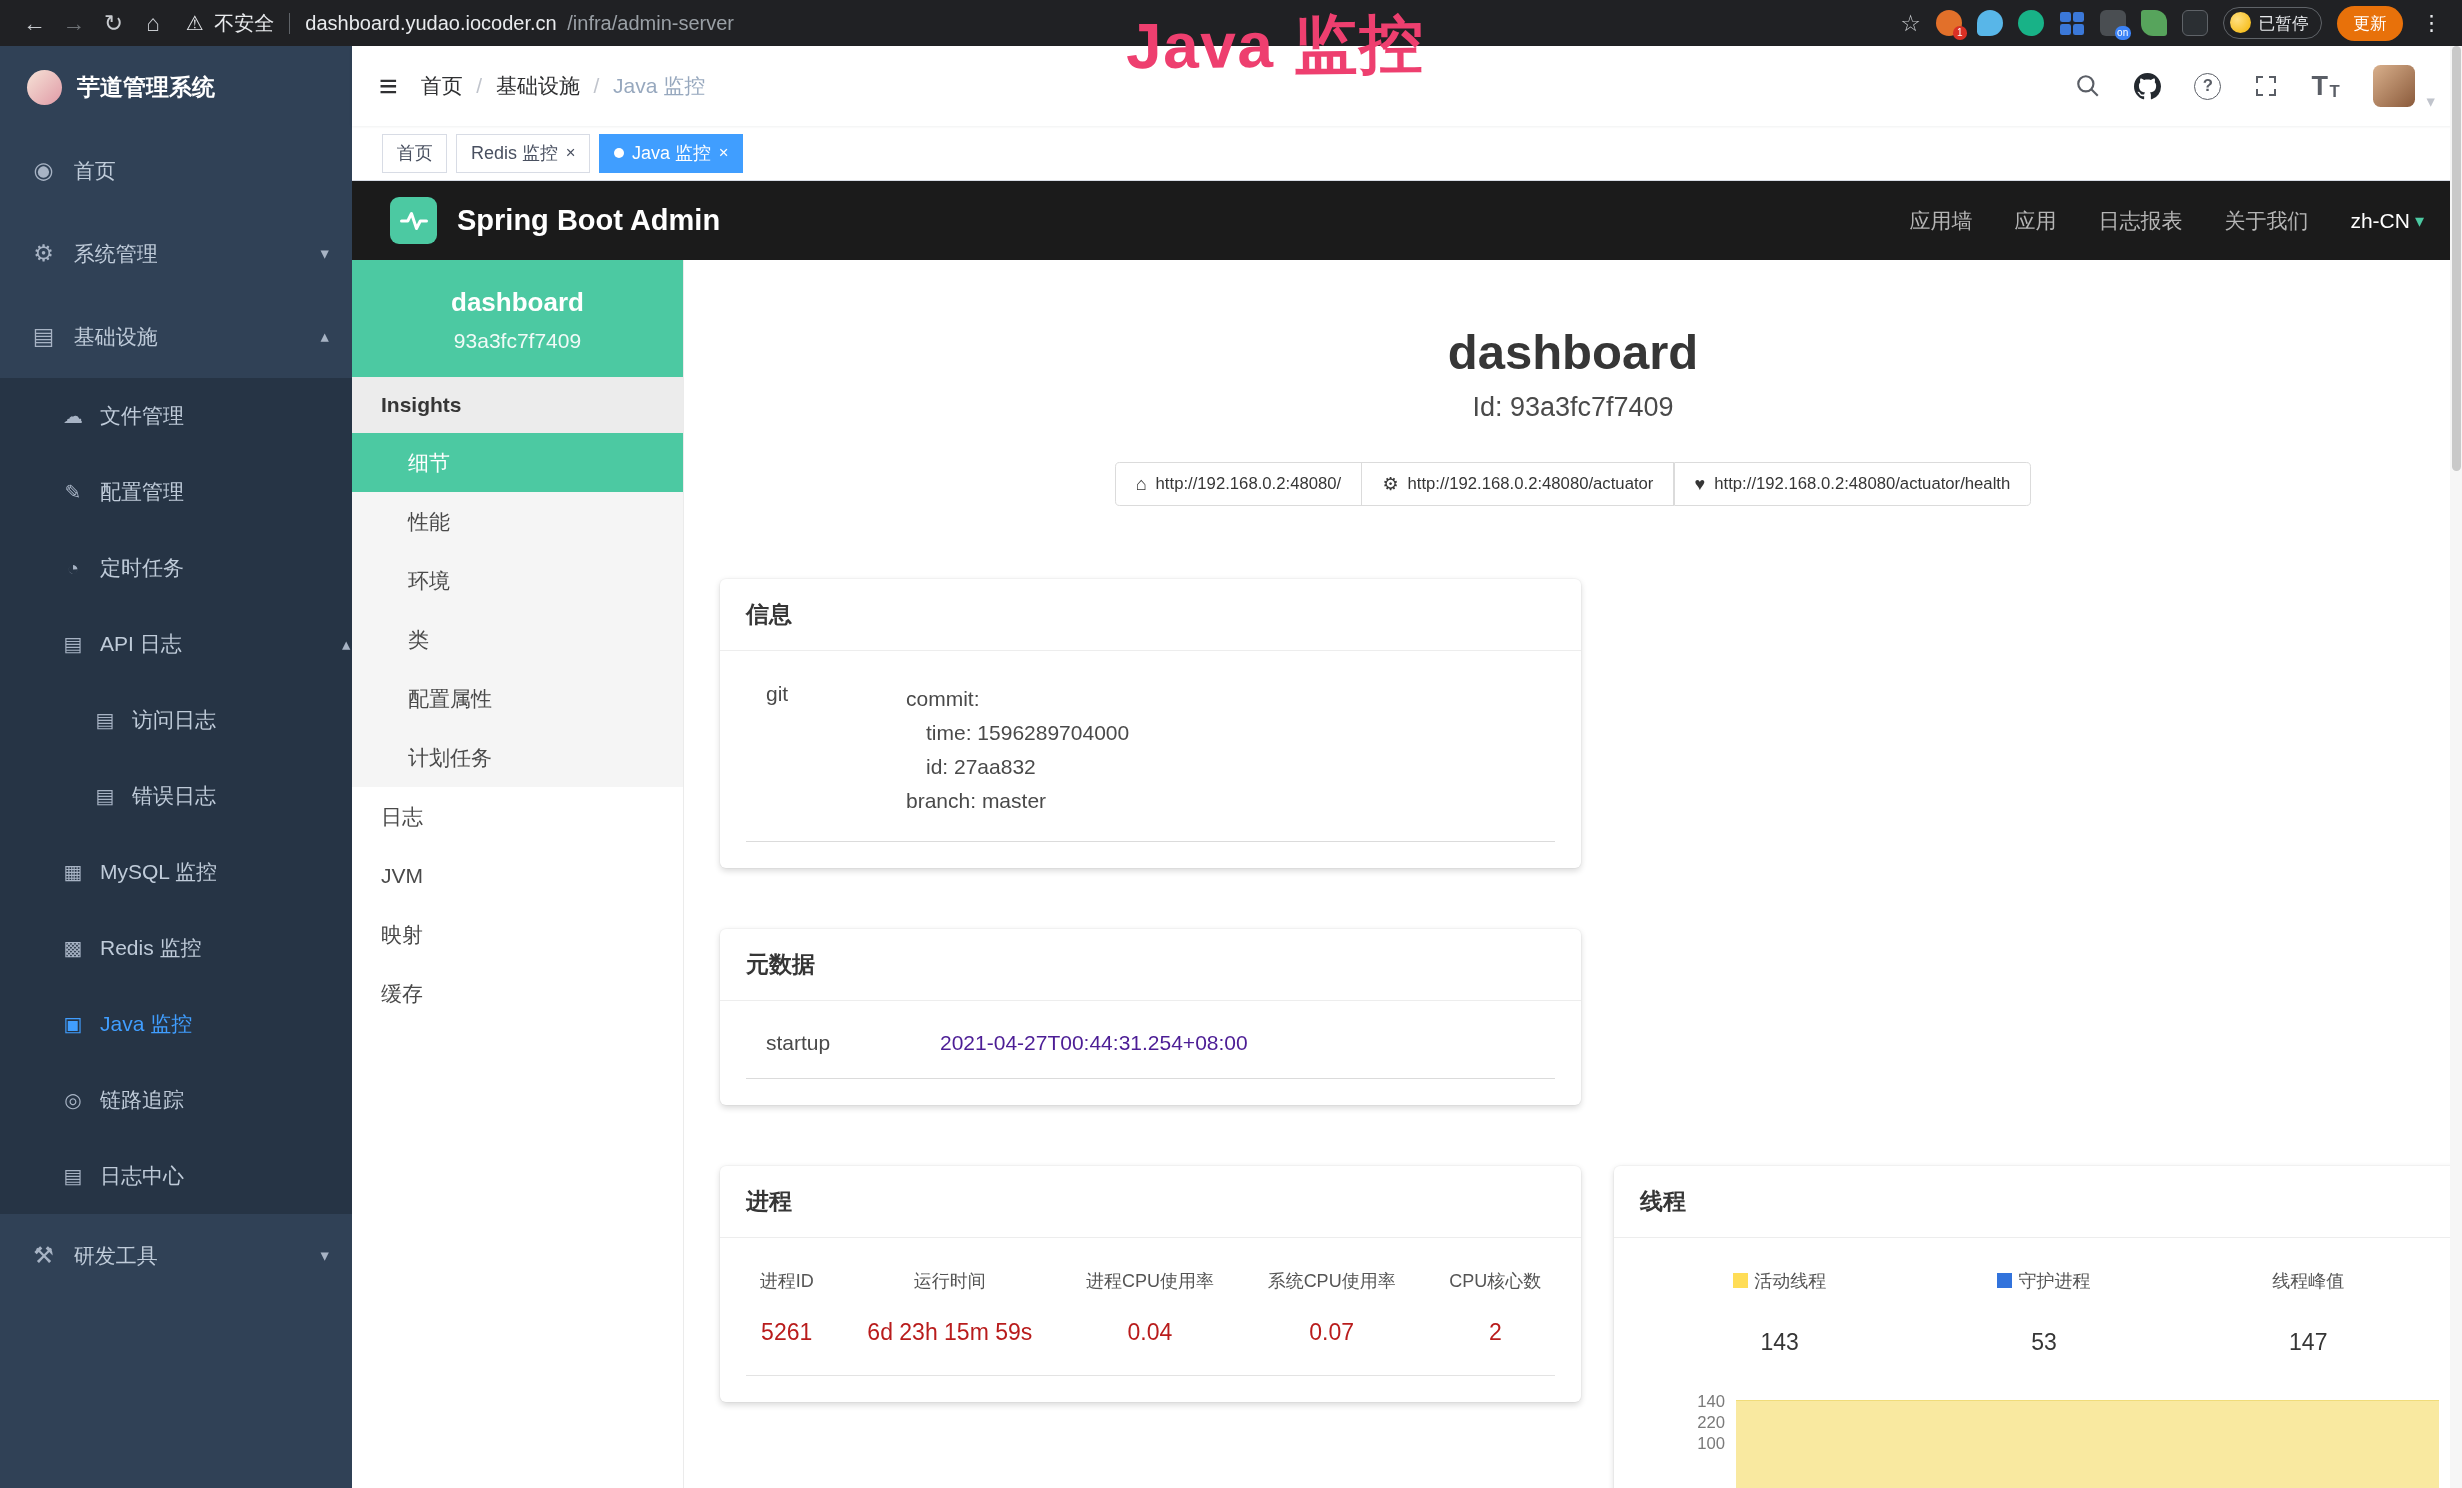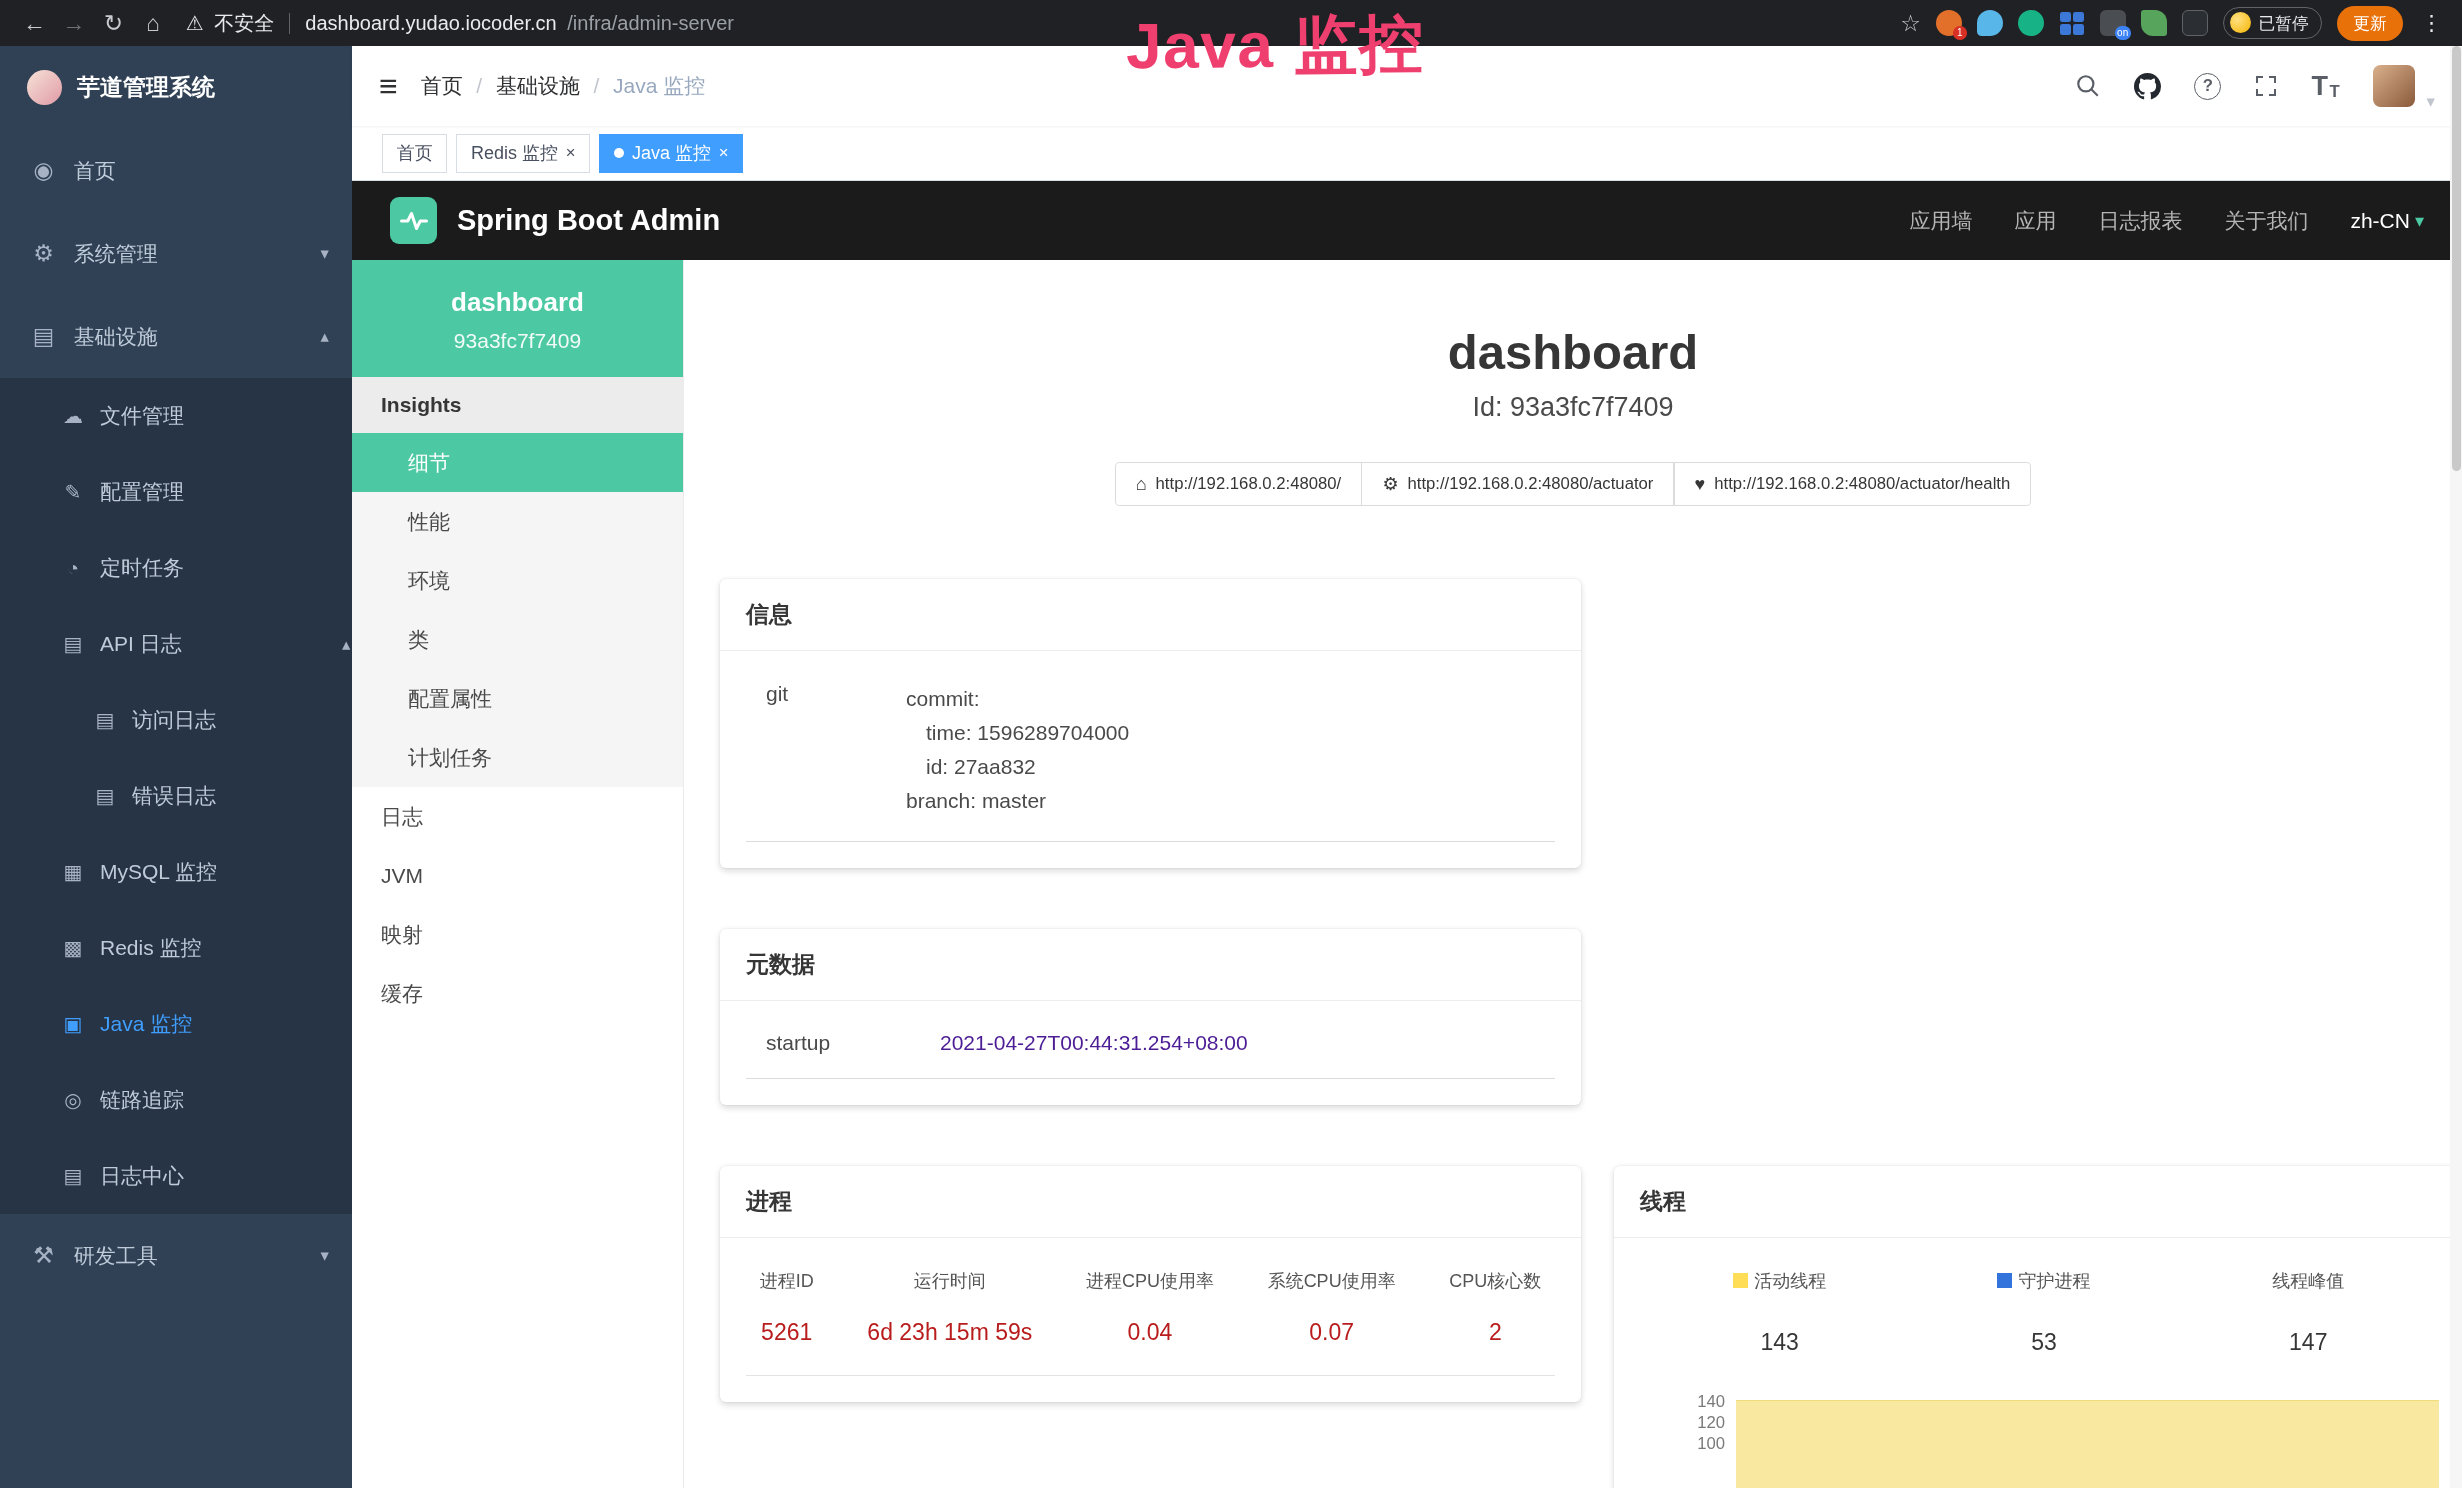--- a/index.html
+++ b/index.html
@@ -481,21 +481,21 @@
                   <div class="leg">
                     <div class="leg-label">
                         <span>线程峰值</span>
                       </div>
                     <div class="leg-value">147</div>
                   </div>
                 </div>
                 <div class="chart">
                   <div class="axis">
                     <span>140</span>
-                    <span>120</span>
+                    <span>220</span>
                     <span>100</span>
                   </div>
                   <div class="plot"></div>
                 </div>
               </div>
             </section>
 
           </div>
         </main>
       </div>

